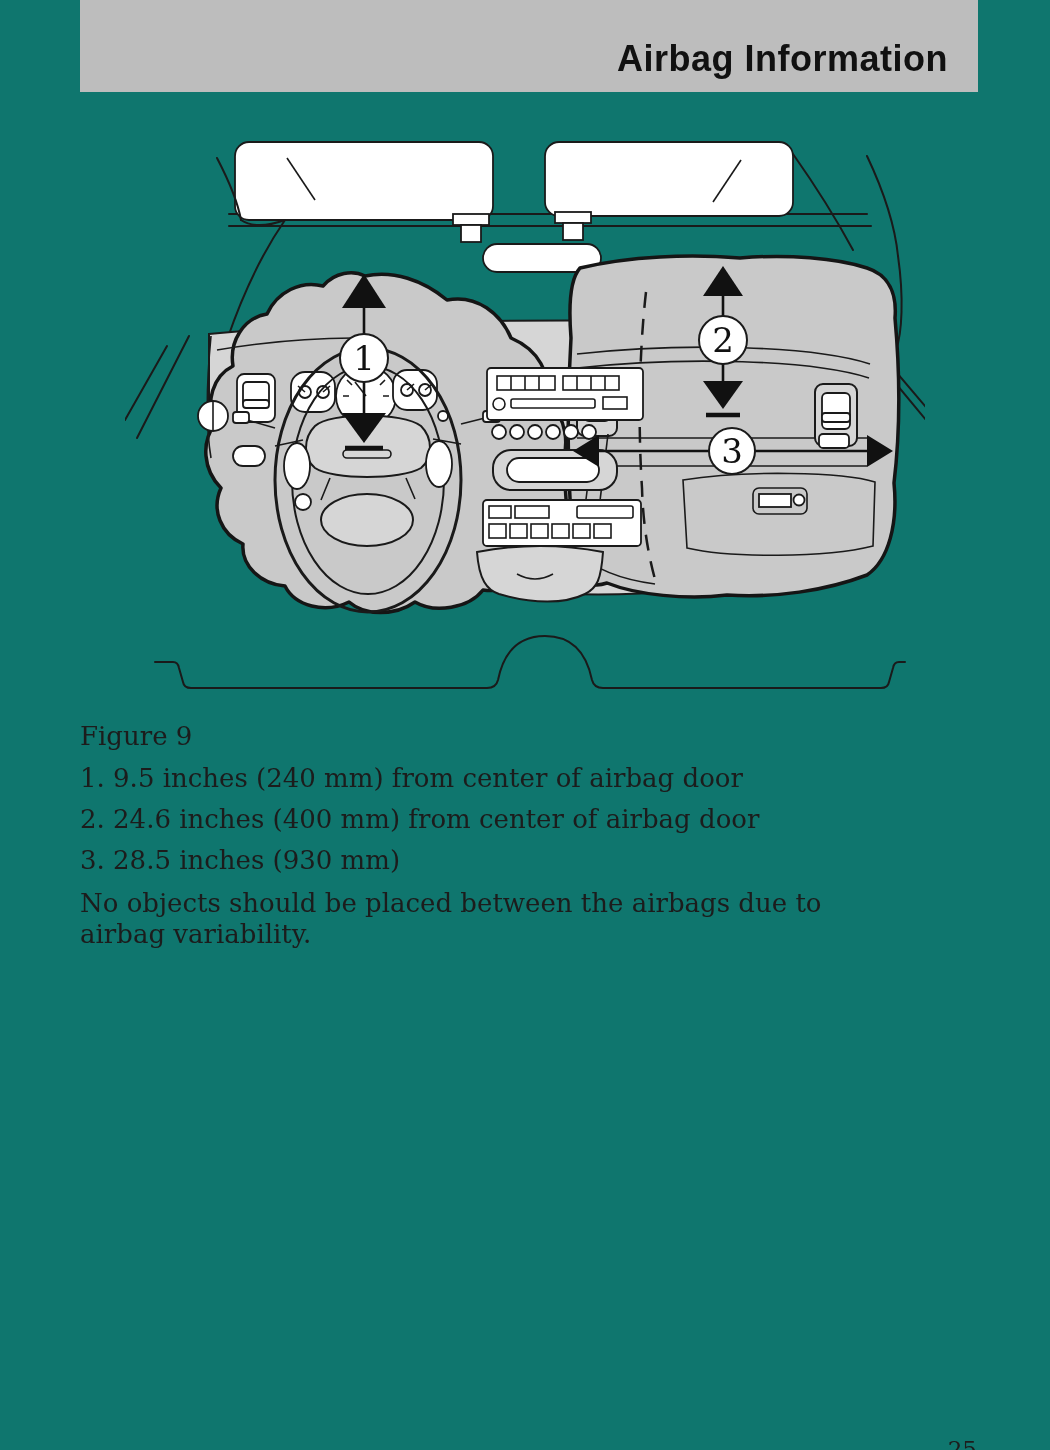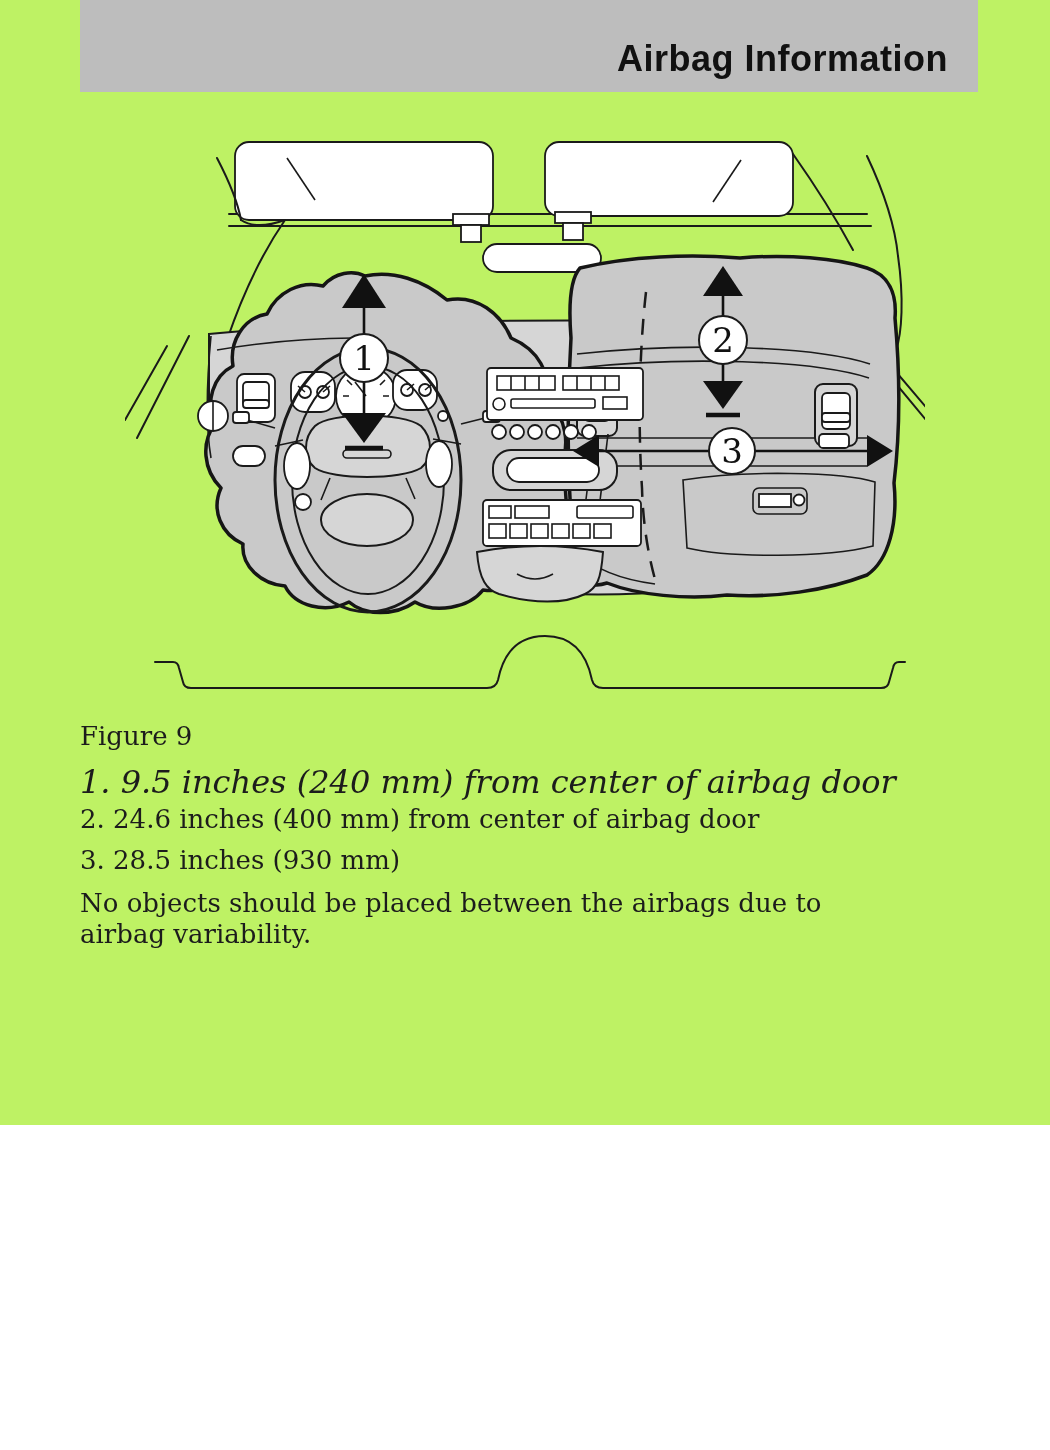--- a/index.html
+++ b/index.html
@@ -1,26 +1,26 @@
 <!DOCTYPE html>
 <html><head>
 <meta charset="utf-8">
 <style>
   html,body{margin:0;padding:0;}
   body{width:1050px;height:1450px;background:#ffffff;font-family:"DejaVu Serif",serif;color:#1c1c1c;}
-  .page{position:relative;width:1050px;height:1125px;background:#bef264;overflow:hidden;}
+  .page{position:relative;width:1050px;height:1450px;background:#0f766e;overflow:hidden;}
 
   .header-bar{position:absolute;left:80px;top:0;width:898px;height:92px;background:#bdbdbd;}
   .header-title{position:absolute;right:30px;bottom:12px;font-family:"Liberation Sans",sans-serif;
     font-weight:bold;font-size:36px;letter-spacing:.5px;color:#111;}
 
   .figure-wrap{position:absolute;left:125px;top:128px;width:800px;height:575px;}
 
   .caption{position:absolute;left:80px;top:721px;font-size:26px;}
-  .legend-1{position:absolute;left:80px;top:763px;font-size:32px;font-style:italic;}
+  .legend-1{position:absolute;left:80px;top:763px;font-size:26px;}
   .legend-2{position:absolute;left:80px;top:804px;font-size:26px;}
   .legend-3{position:absolute;left:80px;top:845px;font-size:26px;}
   .note{position:absolute;left:80px;top:888px;width:800px;font-size:26px;line-height:31px;}
   .page-number{position:absolute;right:73px;top:1436px;font-size:23px;}
 
   svg .ln{fill:none;stroke:#1a1a1a;stroke-width:2;stroke-linecap:round;stroke-linejoin:round;}
   svg .thin{fill:none;stroke:#1a1a1a;stroke-width:1.6;}
   svg .white{fill:#ffffff;stroke:#1a1a1a;stroke-width:1.8;}
   svg .gray{fill:#d6d6d6;stroke:#1a1a1a;stroke-width:2;}
   svg .cloud{fill:#c9c9c9;stroke:#151515;stroke-width:3.5;stroke-linejoin:round;}

